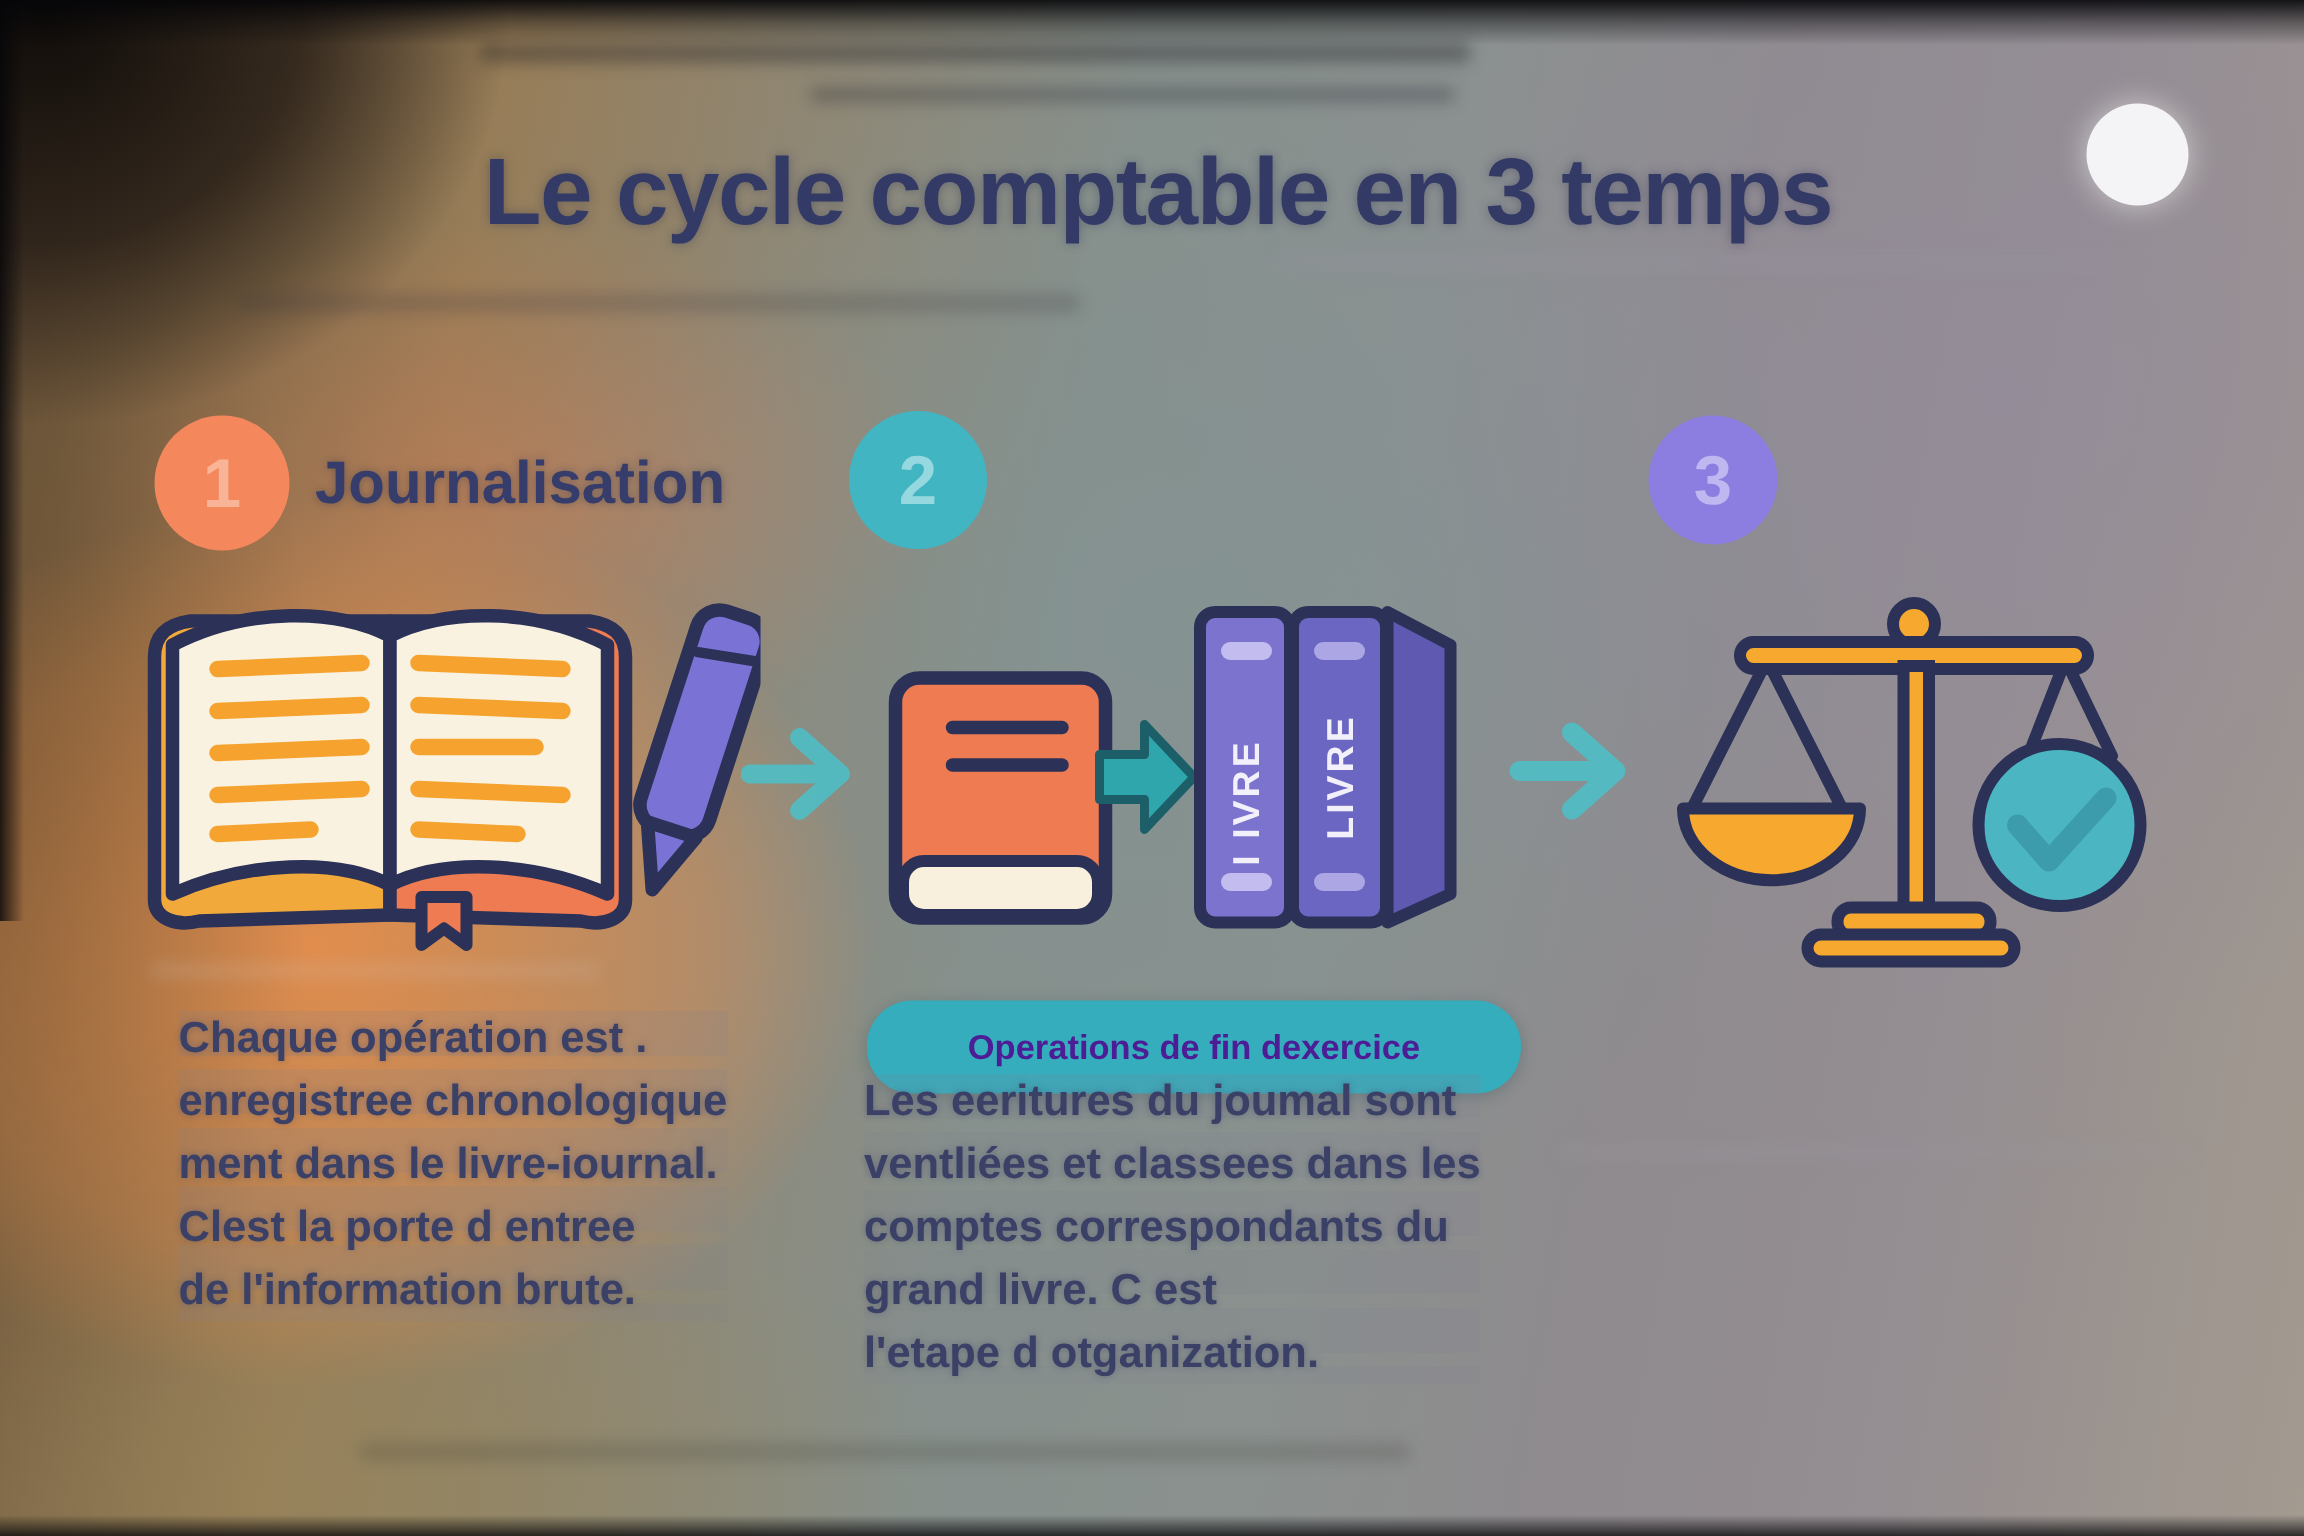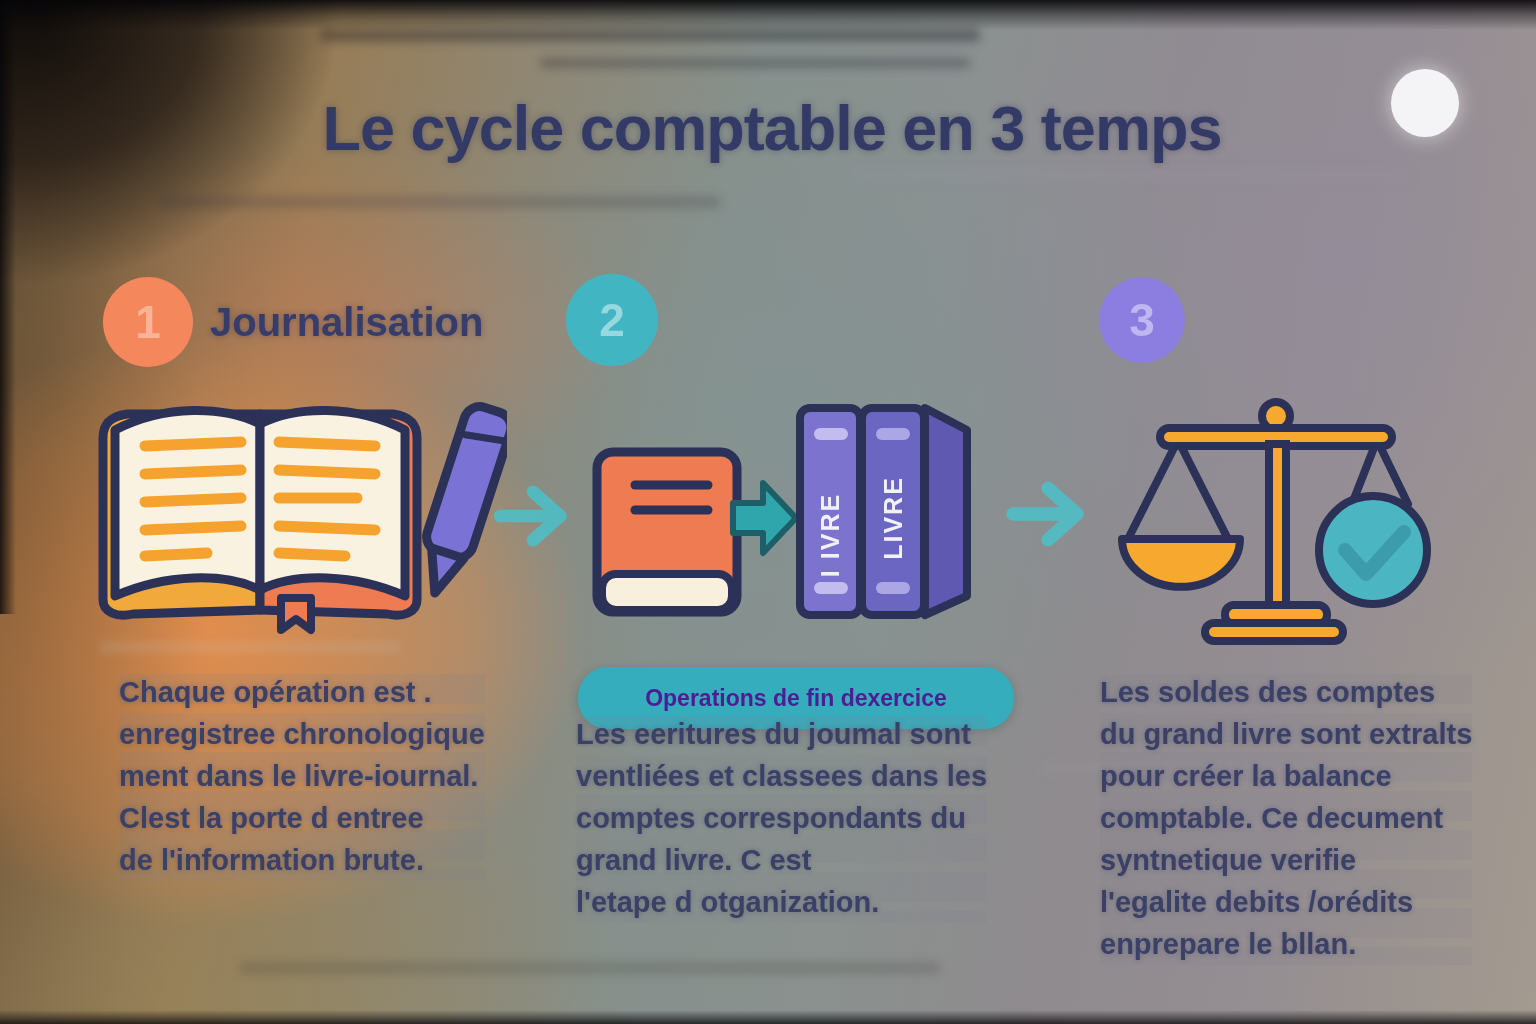--- a/index.html
+++ b/index.html
@@ -187,21 +187,14 @@
     <rect x="161" y="52" width="17" height="166" fill="#f6a82f" stroke="#2b3157" stroke-width="8"></rect>
     <rect x="117" y="213" width="102" height="19" rx="9" fill="#f6a82f" stroke="#2b3157" stroke-width="8"></rect>
     <rect x="97" y="231" width="138" height="18" rx="9" fill="#f6a82f" stroke="#2b3157" stroke-width="8"></rect>
     <path d="M14 147 A58 47 0 0 0 132 147 Z" fill="#f6a82f" stroke="#2b3157" stroke-width="8" stroke-linejoin="round"></path>
     <g>
       <circle cx="265" cy="158" r="54" fill="#4bb5c1" stroke="#2b3157" stroke-width="8"></circle>
       <path d="M237 158 L258 182 L296 140" fill="none" stroke="#3c9cab" stroke-width="14" stroke-linecap="round" stroke-linejoin="round"></path>
     </g>
   </svg>
 
-  <div class="desc d3">Les soldes des comptes
-du grand livre sont extralts
-pour créer la balance
-comptable. Ce decument
-syntnetique verifie
-l'egalite debits /orédits
-enprepare le bllan.</div>
 
 </div>
 
 </body></html>

